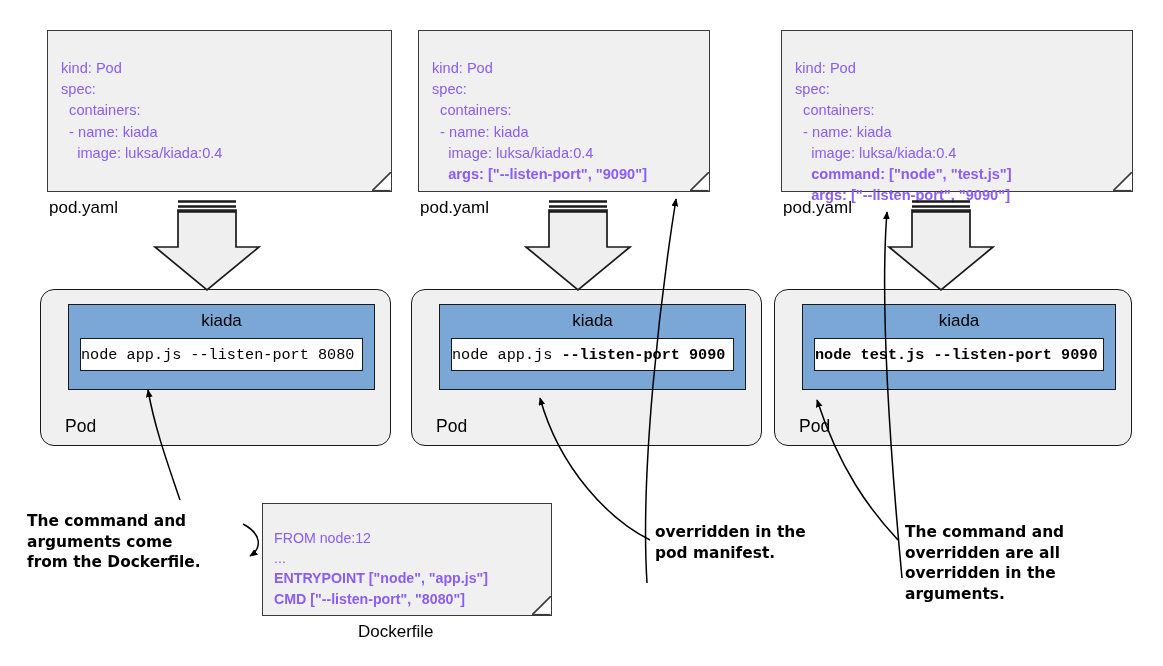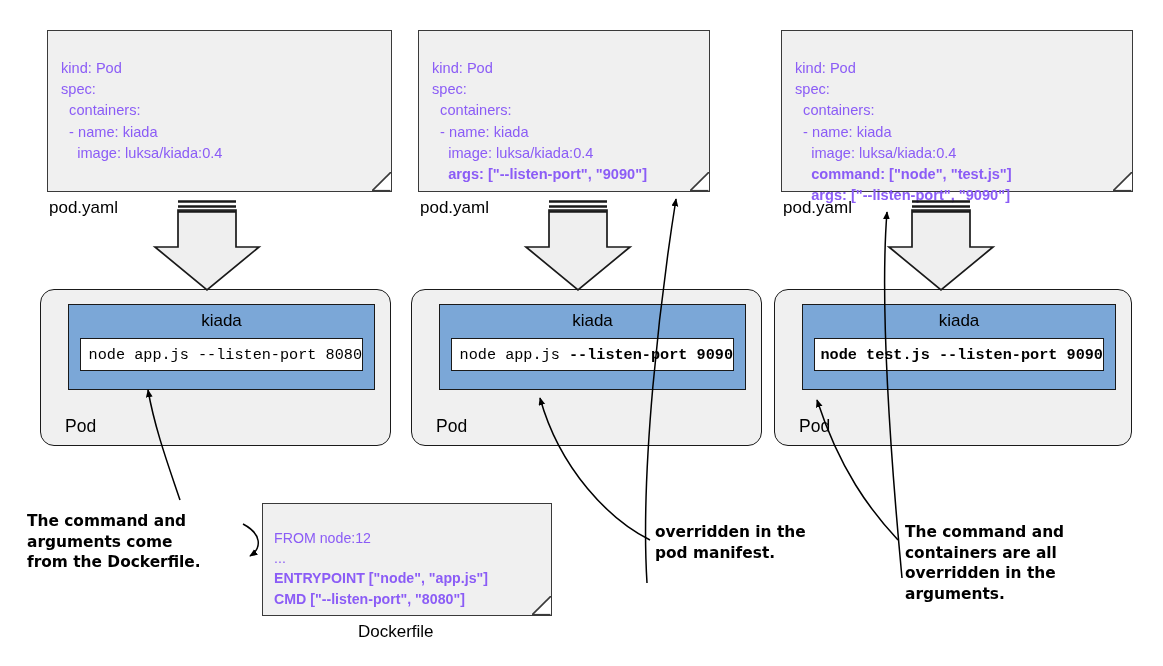--- a/index.html
+++ b/index.html
@@ -99,21 +99,21 @@
     position: absolute;
     left: 11px;
     right: 11px;
     top: 33px;
     height: 33px;
     background: #ffffff;
     border: 1.5px solid #1a1a1a;
     box-sizing: border-box;
     display: flex;
     align-items: center;
-    justify-content: flex-end;
+    justify-content: flex-start;
     font-family: "Liberation Mono", "DejaVu Sans Mono", monospace;
     font-size: 15.2px;
     color: #000000;
     white-space: pre;
   }
   .cmd-box .b { font-weight: bold; }
   .pod-label {
     position: absolute;
     left: 8px;
     bottom: 8px;
@@ -235,21 +235,21 @@
       <div>from the Dockerfile.</div>
     </div>
 
   <div class="caption" style="left:655px; top:522px; width:200px;">
       <div>overridden in the</div>
       <div>pod manifest.</div>
     </div>
 
   <div class="caption" style="left:905px; top:522px; width:210px;">
       <div>The command and</div>
-      <div>containers are all</div>
+      <div>overridden are all</div>
       <div>overridden in the</div>
       <div>arguments.</div>
     </div>
 
   <svg id="overlay" viewBox="0 0 1163 666" xmlns="http://www.w3.org/2000/svg">
     <defs>
       <marker id="arrowhead" markerWidth="9" markerHeight="9" refX="7.2" refY="3.4" orient="auto" markerUnits="userSpaceOnUse">
         <path d="M0,0 L8,3.4 L0,6.8 z" fill="#000000"></path>
       </marker>
     </defs>

